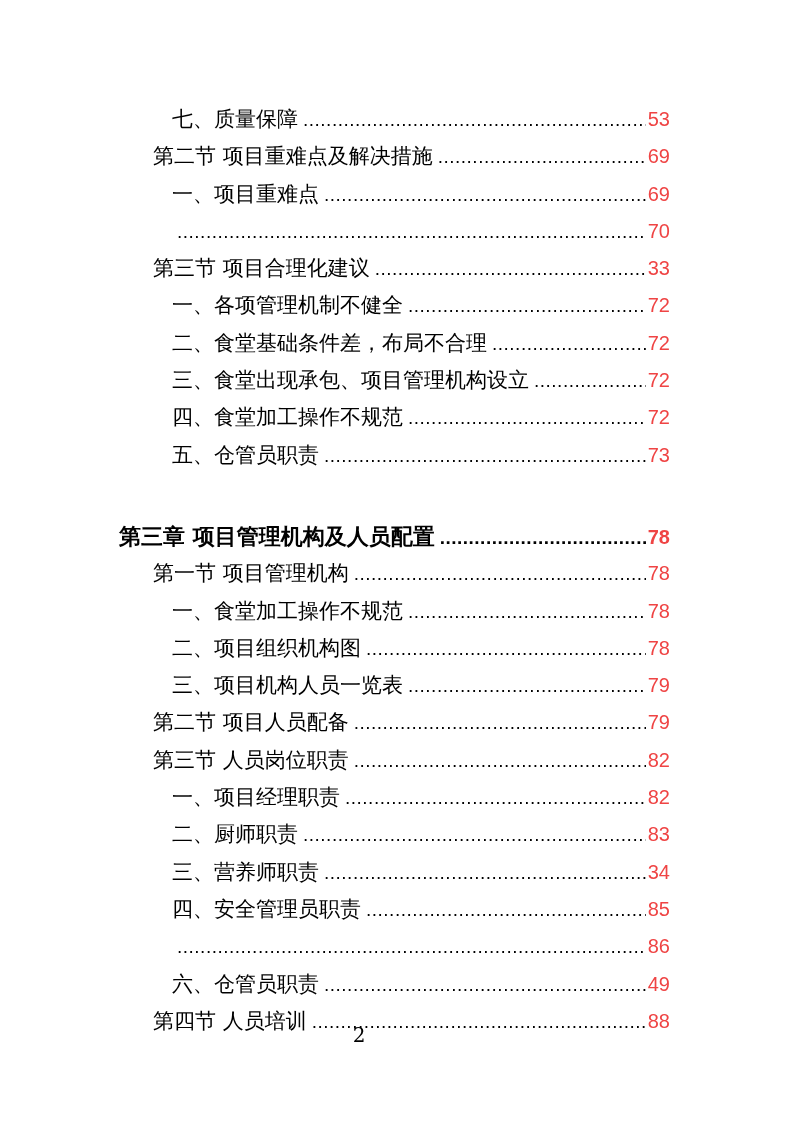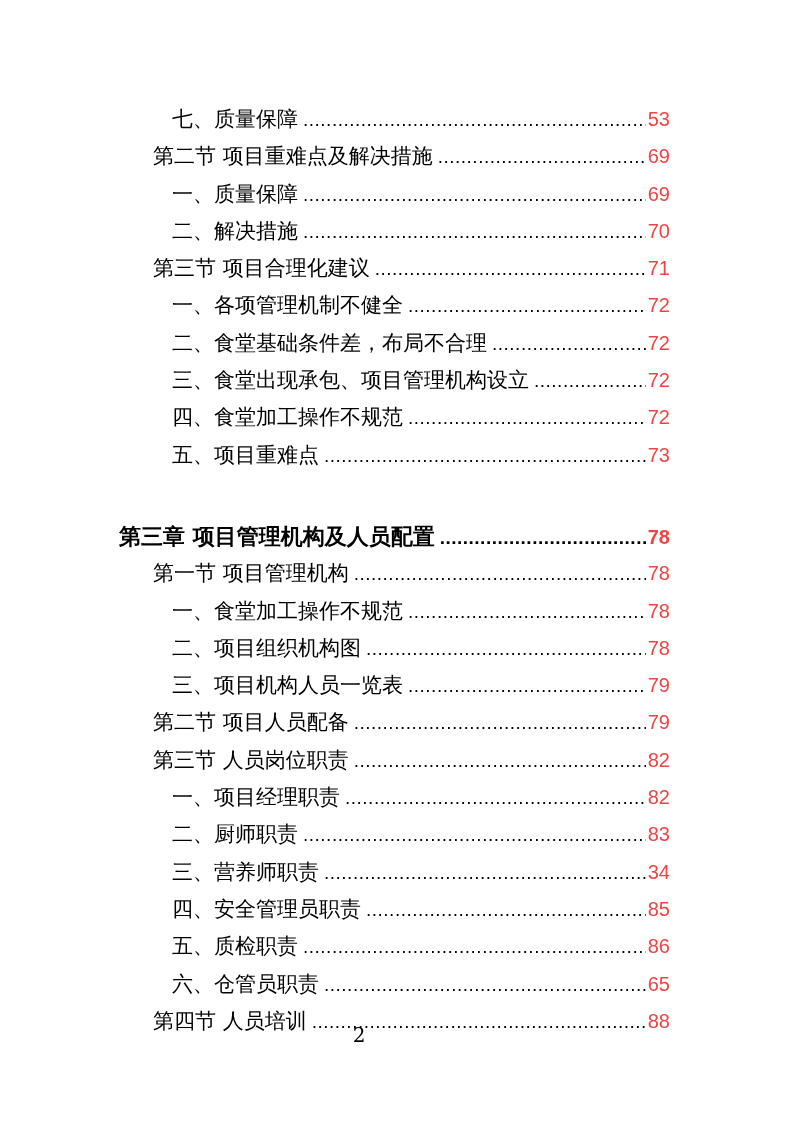--- a/index.html
+++ b/index.html
@@ -85,33 +85,32 @@
         <span class="toc-title">七、质量保障</span>
         <span class="toc-leader">................................................................................................................................................................</span>
         <span class="toc-page-num">53</span>
       </div>
       <div class="toc-row lvl2">
         <span class="toc-title">第二节 项目重难点及解决措施</span>
         <span class="toc-leader">................................................................................................................................................................</span>
         <span class="toc-page-num">69</span>
       </div>
       <div class="toc-row lvl3">
-        <span class="toc-title">一、质量保障</span>
+        <span class="toc-title">一、项目重难点</span>
         <span class="toc-leader">................................................................................................................................................................</span>
         <span class="toc-page-num">69</span>
       </div>
       <div class="toc-row lvl3">
-        <span class="toc-title">二、解决措施</span>
         <span class="toc-leader">................................................................................................................................................................</span>
         <span class="toc-page-num">70</span>
       </div>
       <div class="toc-row lvl2">
         <span class="toc-title">第三节 项目合理化建议</span>
         <span class="toc-leader">................................................................................................................................................................</span>
-        <span class="toc-page-num">71</span>
+        <span class="toc-page-num">33</span>
       </div>
       <div class="toc-row lvl3">
         <span class="toc-title">一、各项管理机制不健全</span>
         <span class="toc-leader">................................................................................................................................................................</span>
         <span class="toc-page-num">72</span>
       </div>
       <div class="toc-row lvl3">
         <span class="toc-title">二、食堂基础条件差，布局不合理</span>
         <span class="toc-leader">................................................................................................................................................................</span>
         <span class="toc-page-num">72</span>
@@ -120,21 +119,21 @@
         <span class="toc-title">三、食堂出现承包、项目管理机构设立</span>
         <span class="toc-leader">................................................................................................................................................................</span>
         <span class="toc-page-num">72</span>
       </div>
       <div class="toc-row lvl3">
         <span class="toc-title">四、食堂加工操作不规范</span>
         <span class="toc-leader">................................................................................................................................................................</span>
         <span class="toc-page-num">72</span>
       </div>
       <div class="toc-row lvl3">
-        <span class="toc-title">五、项目重难点</span>
+        <span class="toc-title">五、仓管员职责</span>
         <span class="toc-leader">................................................................................................................................................................</span>
         <span class="toc-page-num">73</span>
       </div>
       <div class="toc-row lvl1">
         <span class="toc-title">第三章 项目管理机构及人员配置</span>
         <span class="toc-leader">................................................................................................................................................................</span>
         <span class="toc-page-num">78</span>
       </div>
       <div class="toc-row lvl2">
         <span class="toc-title">第一节 项目管理机构</span>
@@ -180,28 +179,27 @@
         <span class="toc-title">三、营养师职责</span>
         <span class="toc-leader">................................................................................................................................................................</span>
         <span class="toc-page-num">34</span>
       </div>
       <div class="toc-row lvl3">
         <span class="toc-title">四、安全管理员职责</span>
         <span class="toc-leader">................................................................................................................................................................</span>
         <span class="toc-page-num">85</span>
       </div>
       <div class="toc-row lvl3">
-        <span class="toc-title">五、质检职责</span>
         <span class="toc-leader">................................................................................................................................................................</span>
         <span class="toc-page-num">86</span>
       </div>
       <div class="toc-row lvl3">
         <span class="toc-title">六、仓管员职责</span>
         <span class="toc-leader">................................................................................................................................................................</span>
-        <span class="toc-page-num">65</span>
+        <span class="toc-page-num">49</span>
       </div>
       <div class="toc-row lvl2">
         <span class="toc-title">第四节 人员培训</span>
         <span class="toc-leader">................................................................................................................................................................</span>
         <span class="toc-page-num">88</span>
       </div>
     </div>
   <div class="page-folio">2</div>
 </div>
 

